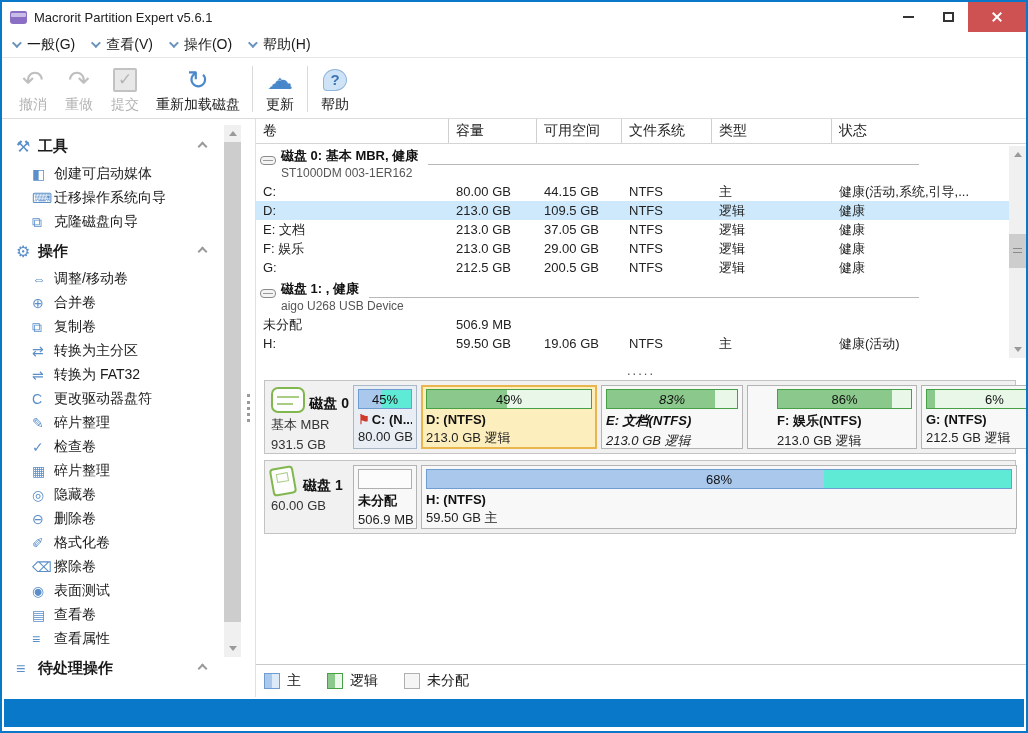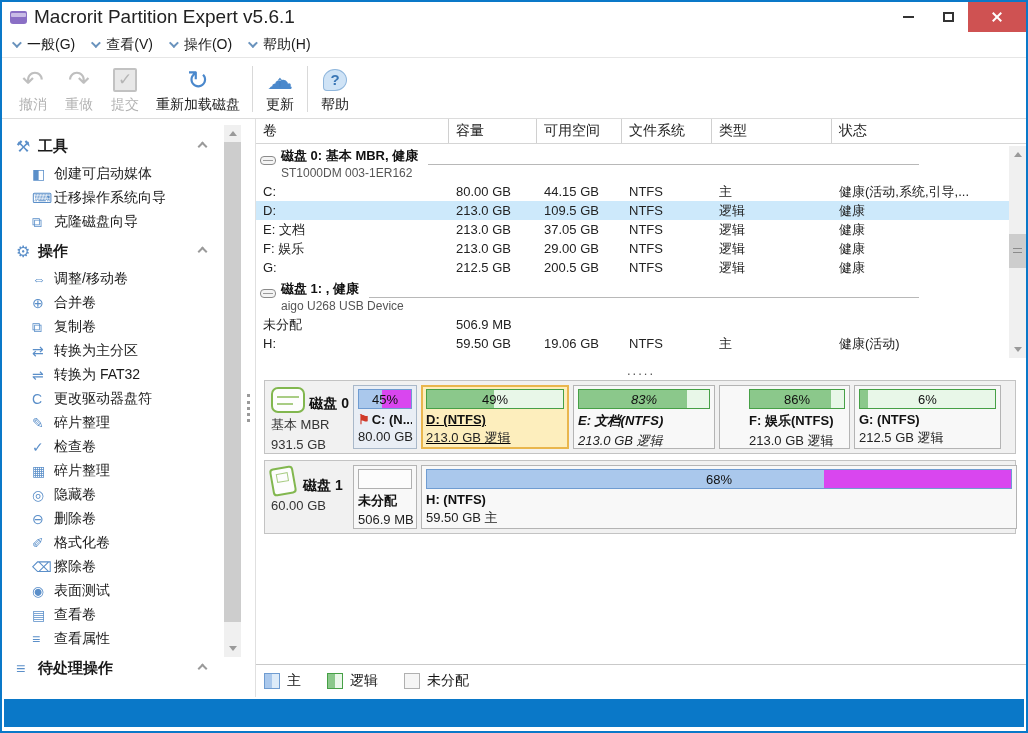--- a/index.html
+++ b/index.html
@@ -4,21 +4,21 @@
 <style>
   * { margin:0; padding:0; box-sizing:border-box; font-family:"Liberation Sans", sans-serif; }
   html,body { width:1028px; height:733px; background:#f0f0f0; overflow:hidden; }
   .window { position:relative; width:1028px; height:733px; border:2px solid #0a78c8; background:#fff;
             display:flex; flex-direction:column; overflow:hidden; }
 
   
   .titlebar { height:30px; display:flex; align-items:center; padding-left:8px; background:#fff; flex:0 0 auto; }
   .app-icon { width:17px; height:13px; background:#8a6fc5; border-radius:2px 2px 3px 3px; position:relative; margin-right:7px; }
   .app-icon::before { content:""; position:absolute; left:1px; right:1px; top:2px; height:4px; background:#c9bce6; border-radius:1px; }
-  .title-text { font-size:19px; color:#222; }
+  .title-text { font-size:13px; color:#222; }
   .win-controls { margin-left:auto; display:flex; align-items:stretch; height:30px; }
   .win-btn { width:40px; display:flex; align-items:center; justify-content:center; cursor:default; }
   .glyph-min { width:11px; height:0; border-bottom:2px solid #333; }
   .glyph-max { width:11px; height:10px; border:2px solid #333; background:#fff; }
   .btn-close { width:58px; background:#cf5252; display:flex; align-items:center; justify-content:center; position:relative; }
   .glyph-close { position:relative; width:12px; height:12px; }
   .glyph-close::before, .glyph-close::after { content:""; position:absolute; left:5px; top:0; width:2px; height:12px; background:#fff; }
   .glyph-close::before { transform:rotate(45deg); } .glyph-close::after { transform:rotate(-45deg); }
 
   
@@ -92,30 +92,30 @@
   .hdd-icon { width:40px; height:26px; border:2px solid #82b74f; border-radius:7px; background:#fdfdfd; position:relative; margin-right:4px; }
   .hdd-icon::before { content:""; position:absolute; left:4px; right:4px; top:7px; border-top:2px solid #a8cc83; }
   .hdd-icon::after  { content:""; position:absolute; left:4px; right:10px; top:14px; border-top:2px solid #a8cc83; }
   .usb-icon { width:24px; height:28px; border:2px solid #82b74f; border-radius:4px; background:#fdfdfd; position:relative; margin-right:8px; transform:rotate(-10deg); }
   .usb-icon::before { content:""; position:absolute; left:4px; top:4px; width:10px; height:7px; border:1px solid #a8cc83; }
   .dname { font-size:14px; font-weight:bold; color:#111; white-space:nowrap; }
   .dline { font-size:13px; color:#333; margin-top:3px; white-space:nowrap; }
   .pblock { border:1px solid #b4b4b4; background:#f8f8f8; margin-left:4px; padding:3px 4px; flex:0 0 auto; }
   .pblock.cstyle { background:#e9eef5; border-color:#a9b8c9; }
   .pblock.sel { background:#fdeebd; border:2px solid #e9b64d; padding:2px 3px; }
-  .pbar { position:relative; height:20px; border:1px solid #6f9cd1; background:#d946ef; }
+  .pbar { position:relative; height:20px; border:1px solid #6f9cd1; background:#5eead4; }
   .kind-logical .pbar { border-color:#46a046; background:#e8f7e8; }
   .kind-unalloc .pbar { border-color:#b0b0b0; background:#fcfcfc; }
   .pfill { height:100%; background:#aac8ec; }
   .kind-logical .pfill { background:#8bc88b; }
   .ppct { position:absolute; left:0; right:0; top:0; bottom:0; display:flex; align-items:center; justify-content:center; font-size:13px; color:#111; }
   .pname { font-size:13px; font-weight:bold; color:#111; margin-top:3px; white-space:nowrap; overflow:hidden; display:flex; align-items:center; }
   .psize { font-size:13px; color:#222; margin-top:2px; white-space:nowrap; }
   .flag { color:#d03a2a; margin-right:2px; font-size:13px; }
-  .w-c { width:64px; } .w-d { width:148px;text-decoration:underline; } .w-e { width:142px;font-style:italic; } .w-f { width:131px;padding-left:29px; } .w-g { width:147px; }
+  .w-c { width:64px; } .w-d { width:176px; } .w-e { width:142px;font-style:italic; } .w-f { width:170px;padding-left:29px; } .w-g { width:147px; }
   .w-un { width:64px; } .w-h { width:596px; }
   .f45{width:45%} .f49{width:49%} .f83{width:83%} .f86{width:86%} .f6{width:6%} .f68{width:68%} .f0{width:0}
 
   
   .legend { margin-top:auto; border-top:1px solid #c9c9c9; height:33px; display:flex; align-items:center; padding-left:8px; flex:0 0 auto; }
   .lg-item { display:flex; align-items:center; margin-right:26px; font-size:14px; color:#111; }
   .swatch { width:16px; height:16px; border:1px solid #6f9cd1; margin-right:7px; display:flex; }
   .swatch span { flex:1; }
   .sw-primary span:first-child { background:#aac8ec; } .sw-primary span:last-child { background:#ddebf9; }
   .sw-logical { border-color:#46a046; } .sw-logical span:first-child { background:#8bc88b; } .sw-logical span:last-child { background:#eaf7ea; }

